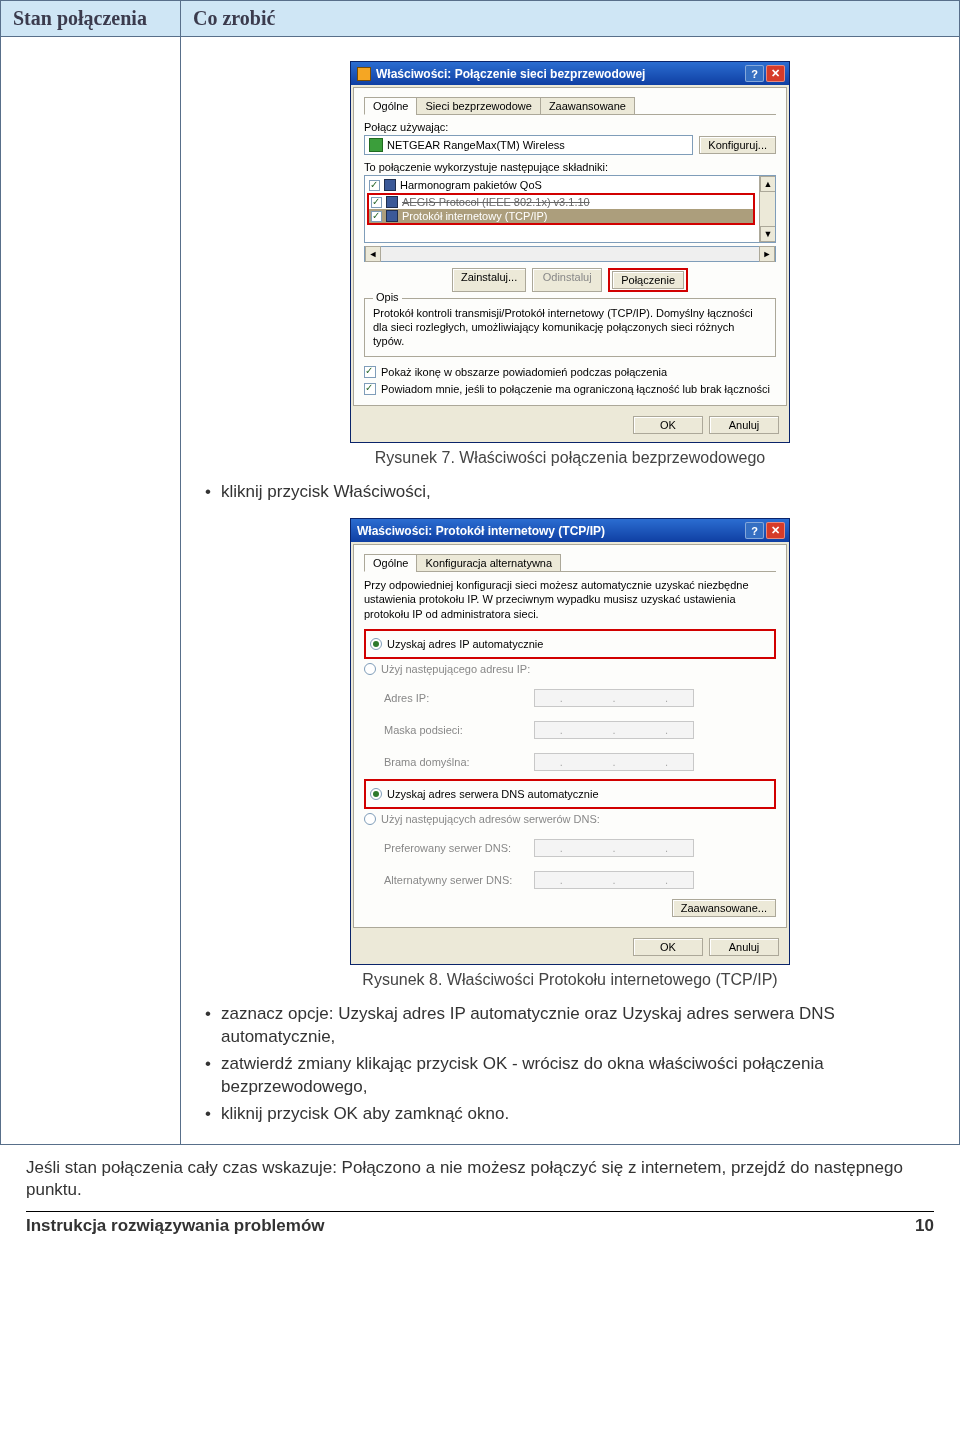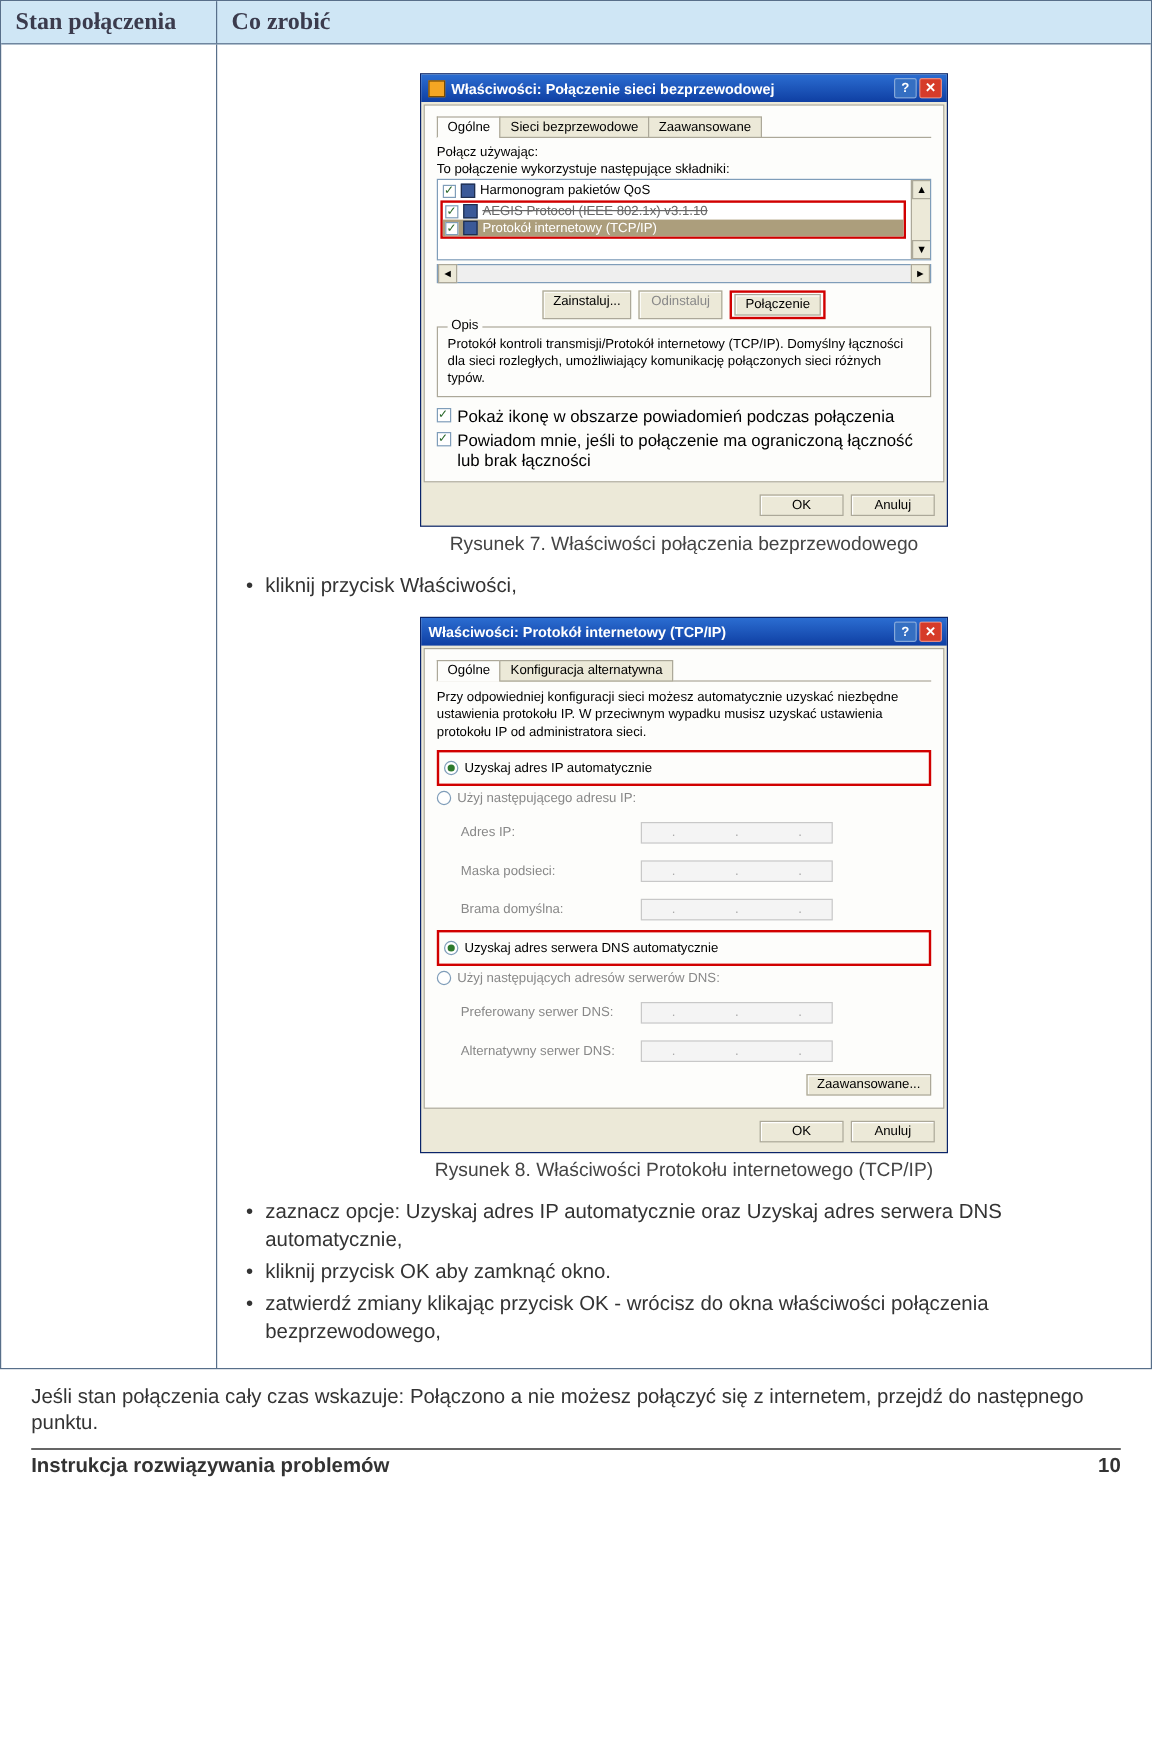--- a/index.html
+++ b/index.html
@@ -193,22 +193,22 @@
   }
   .xp-group .legend {
     position: absolute; top: -8px; left: 8px;
     background: #fdfdfb; padding: 0 3px; font-size: 11px;
   }
   .xp-desc {
     font-size: 11px;
     line-height: 1.25;
   }
   .xp-check-line {
-    display: flex; align-items: flex-start; gap: 5px;
-    font-size: 14px; margin-top: 4px;
+    display: flex; align-items: center; gap: 5px;
+    font-size: 11px; margin-top: 4px;
   }
   .xp-check-line .chk {
     width: 12px; height: 12px; border: 1px solid #7f9db9; background: #fff;
     position: relative; flex-shrink: 0; margin-top: 1px;
   }
   .xp-check-line .chk::after {
     content: "✓"; position: absolute; font-size: 10px; color: #2d6a2d;
     top: -2px; left: 0;
   }
   .xp-footer {
@@ -309,20 +309,27 @@
           <span class="xp-help">?</span>
           <span class="xp-close">✕</span>
         </div>
         <div class="xp-body">
           <div class="xp-tabs">
             <div class="xp-tab active">Ogólne</div>
             <div class="xp-tab">Sieci bezprzewodowe</div>
             <div class="xp-tab">Zaawansowane</div>
           </div>
           <span class="xp-label">Połącz używając:</span>
+          <div class="xp-row">
+            <div class="xp-input">
+              <span class="dev-icon"></span>
+              <span>NETGEAR RangeMax(TM) Wireless</span>
+            </div>
+            <div class="xp-button">Konfiguruj...</div>
+          </div>
           <span class="xp-label">To połączenie wykorzystuje następujące składniki:</span>
           <div class="xp-listbox">
             <div style="position:absolute; right:0; top:0; bottom:0; width:16px; background:#ece9d8; border-left:1px solid #aca899; display:flex; flex-direction:column; justify-content:space-between;">
               <span class="xp-scrollbtn">▲</span>
               <span class="xp-scrollbtn">▼</span>
             </div>
             <div class="xp-list-item">
               <span class="chk"></span>
               <span class="icn"></span>
               <span>Harmonogram pakietów QoS</span>
@@ -465,24 +472,24 @@
         </div>
       </div>
 
       <div class="fig-caption">Rysunek 8. Właściwości Protokołu internetowego (TCP/IP)</div>
 
       <ul class="instr-list">
         <li>
           <span>zaznacz opcje: Uzyskaj adres IP  automatycznie oraz Uzyskaj adres serwera DNS automatycznie,</span>
         </li>
         <li>
-          <span>kliknij przycisk OK  aby zamknąć okno.</span>
+          <span>zatwierdź zmiany klikając przycisk OK  - wrócisz do okna właściwości połączenia bezprzewodowego,</span>
         </li>
         <li>
-          <span>zatwierdź zmiany klikając przycisk OK  - wrócisz do okna właściwości połączenia bezprzewodowego,</span>
+          <span>kliknij przycisk OK  aby zamknąć okno.</span>
         </li>
       </ul>
 
     </div>
   </div>
 </div>
 
 <div class="bottom-note">Jeśli stan połączenia cały czas  wskazuje: Połączono a nie możesz połączyć się z internetem, przejdź do następnego punktu.</div>
 
 <hr class="divider">

